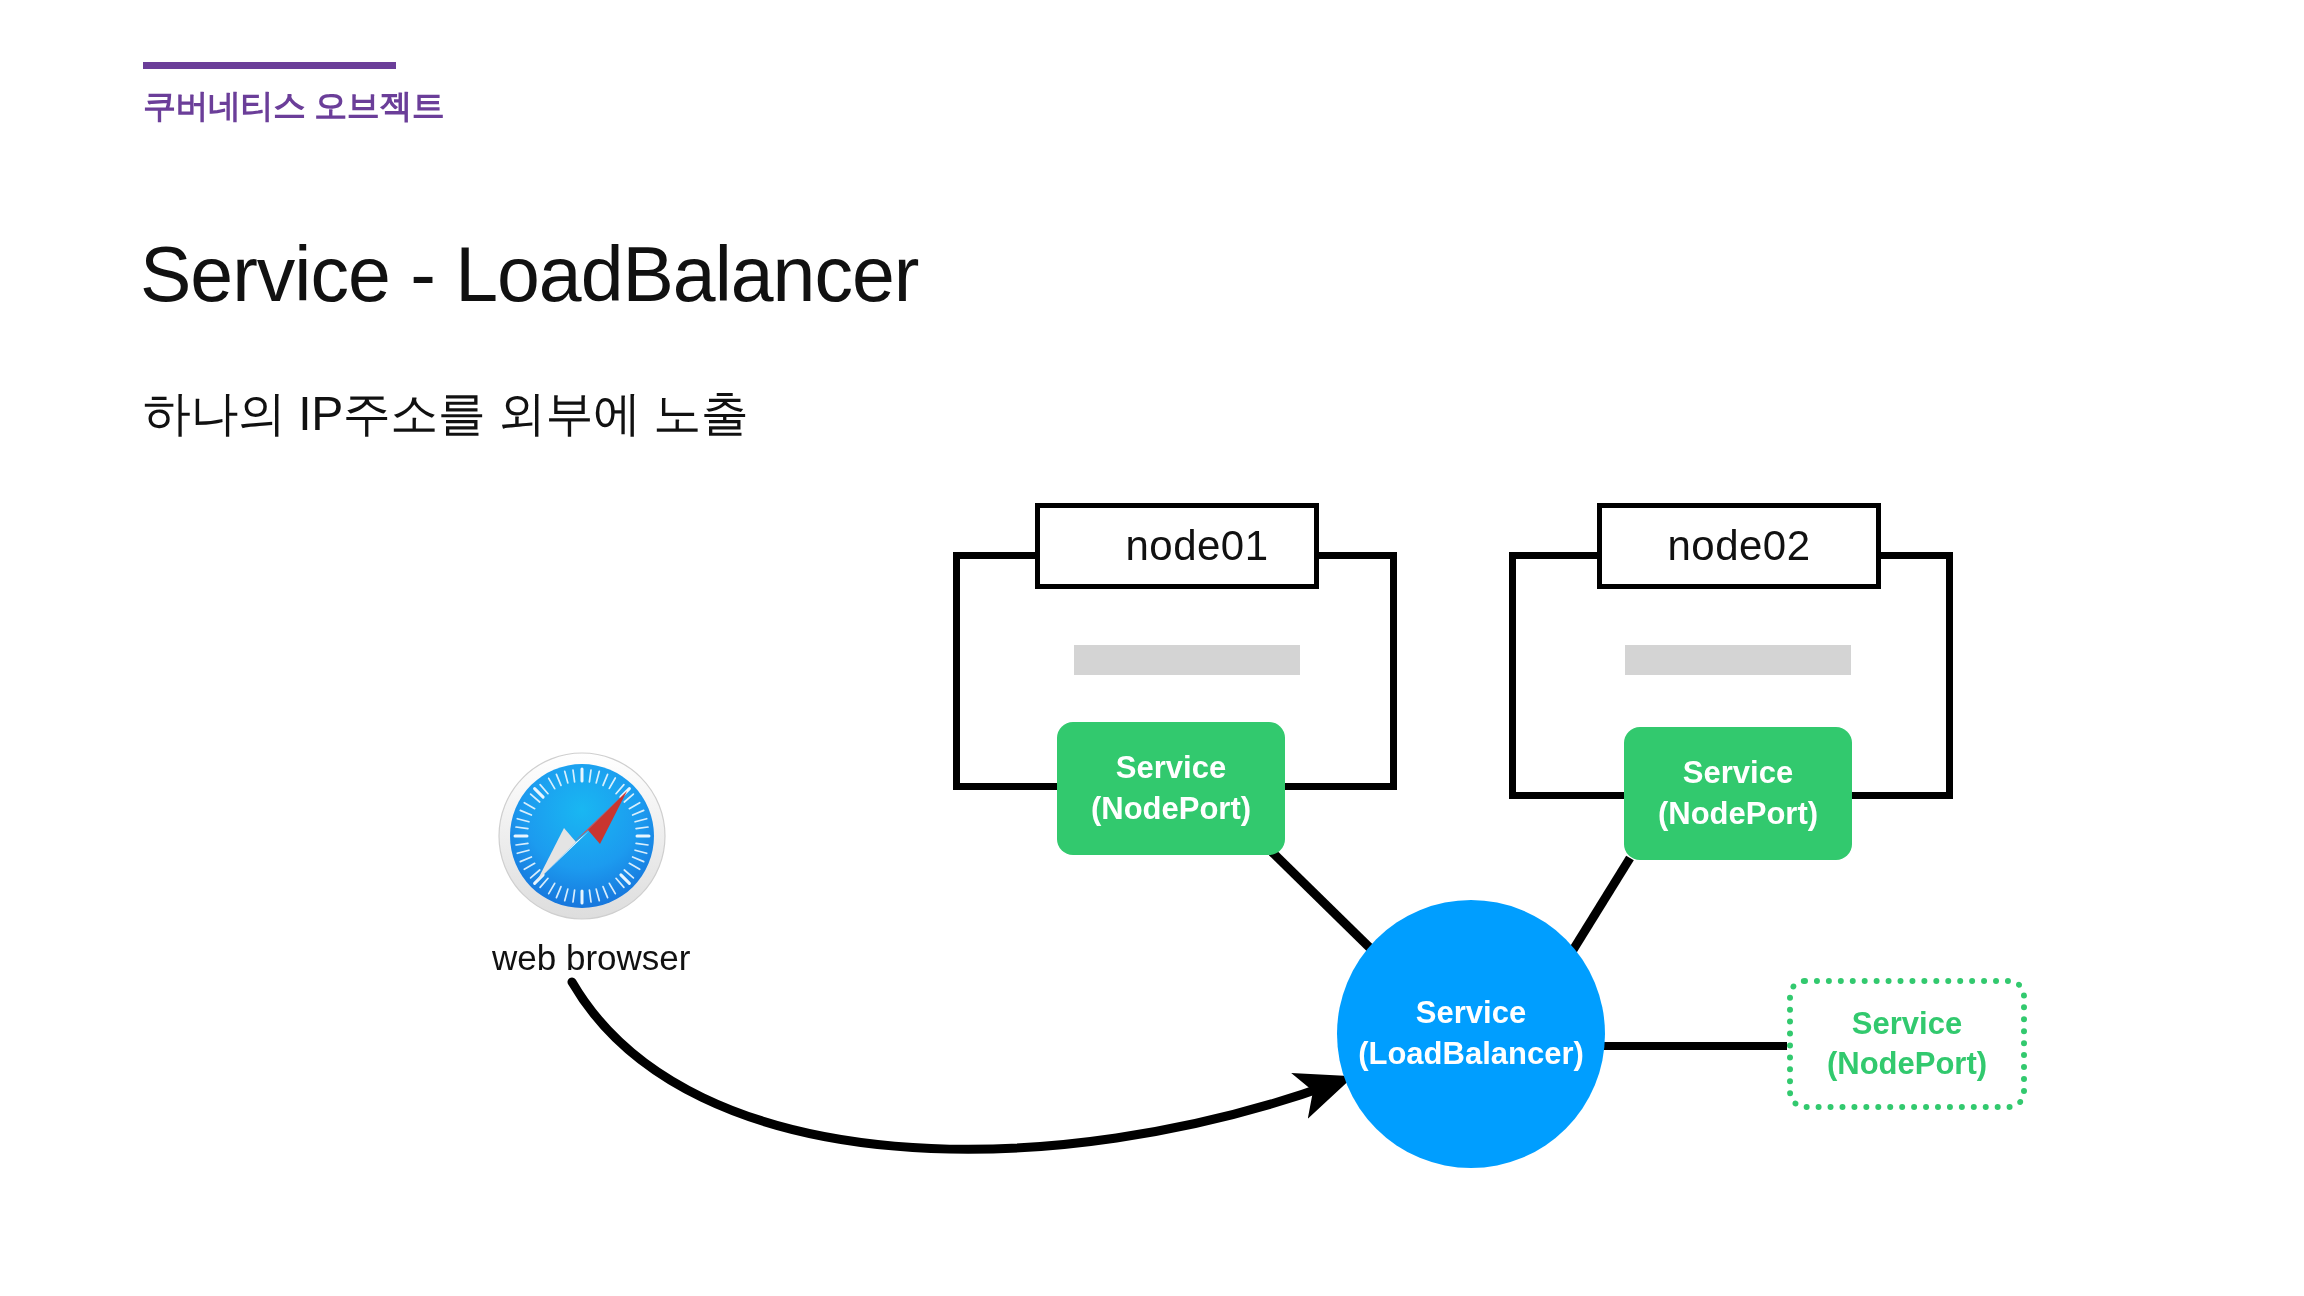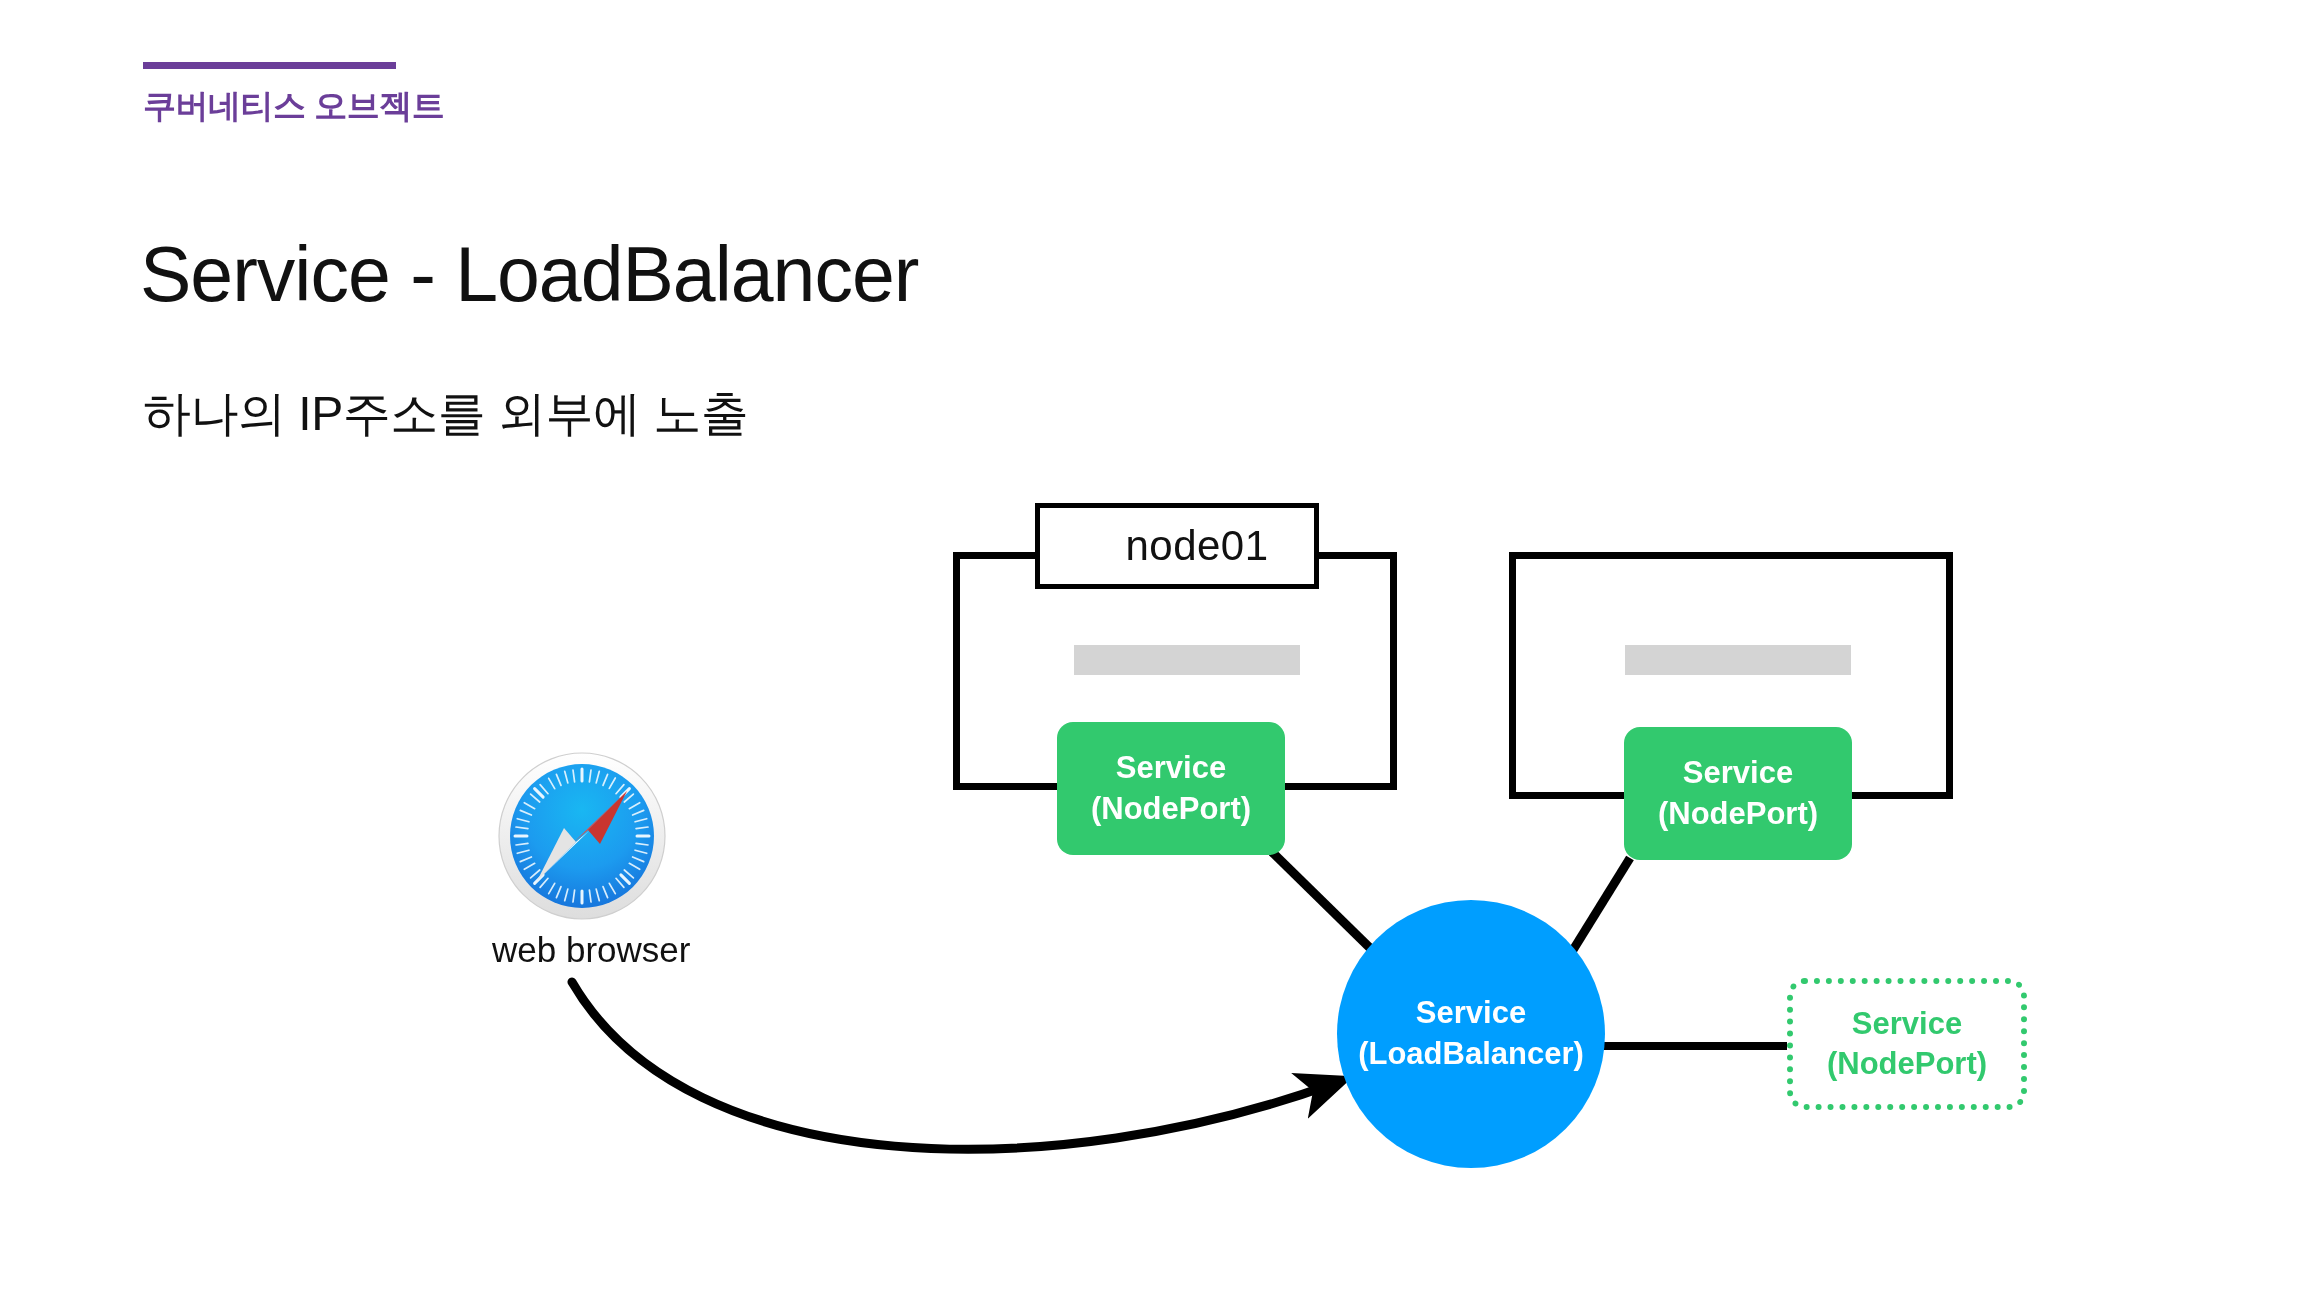--- a/index.html
+++ b/index.html
@@ -166,21 +166,21 @@
   
   #browser-group {
     position: absolute;
     left: 492px;
     top: 750px;
     width: 180px;
     text-align: center;
   }
   #browser-icon { display: block; margin: 0 auto; }
   #browser-label {
-    margin-top: 8px;
+    margin-top: 16px;
     font-size: 35px;
     font-weight: 400;
     color: #111111;
     white-space: nowrap;
   }
 </style>
 </head>
 <body>
 
 <div id="slide">
@@ -217,20 +217,23 @@
 
     <div class="pod-bar" style="left:1074px; top:645px; width:226px; height:30px;"></div>
 
     <div class="svc-chip" style="left:1057px; top:722px; width:228px; height:133px;">
       <span>Service</span>
       <span>(NodePort)</span>
     </div>
 
     <div class="node-frame" style="left:1509px; top:552px; width:444px; height:247px;"></div>
 
+    <div class="node-label-box" style="left:1597px; top:503px; width:284px; height:86px;">
+      <span>node02</span>
+    </div>
 
     <div class="pod-bar" style="left:1625px; top:645px; width:226px; height:30px;"></div>
 
     <div class="svc-chip" style="left:1624px; top:727px; width:228px; height:133px;">
       <span>Service</span>
       <span>(NodePort)</span>
     </div>
 
     <div id="lb-circle">
       <span>Service</span>

